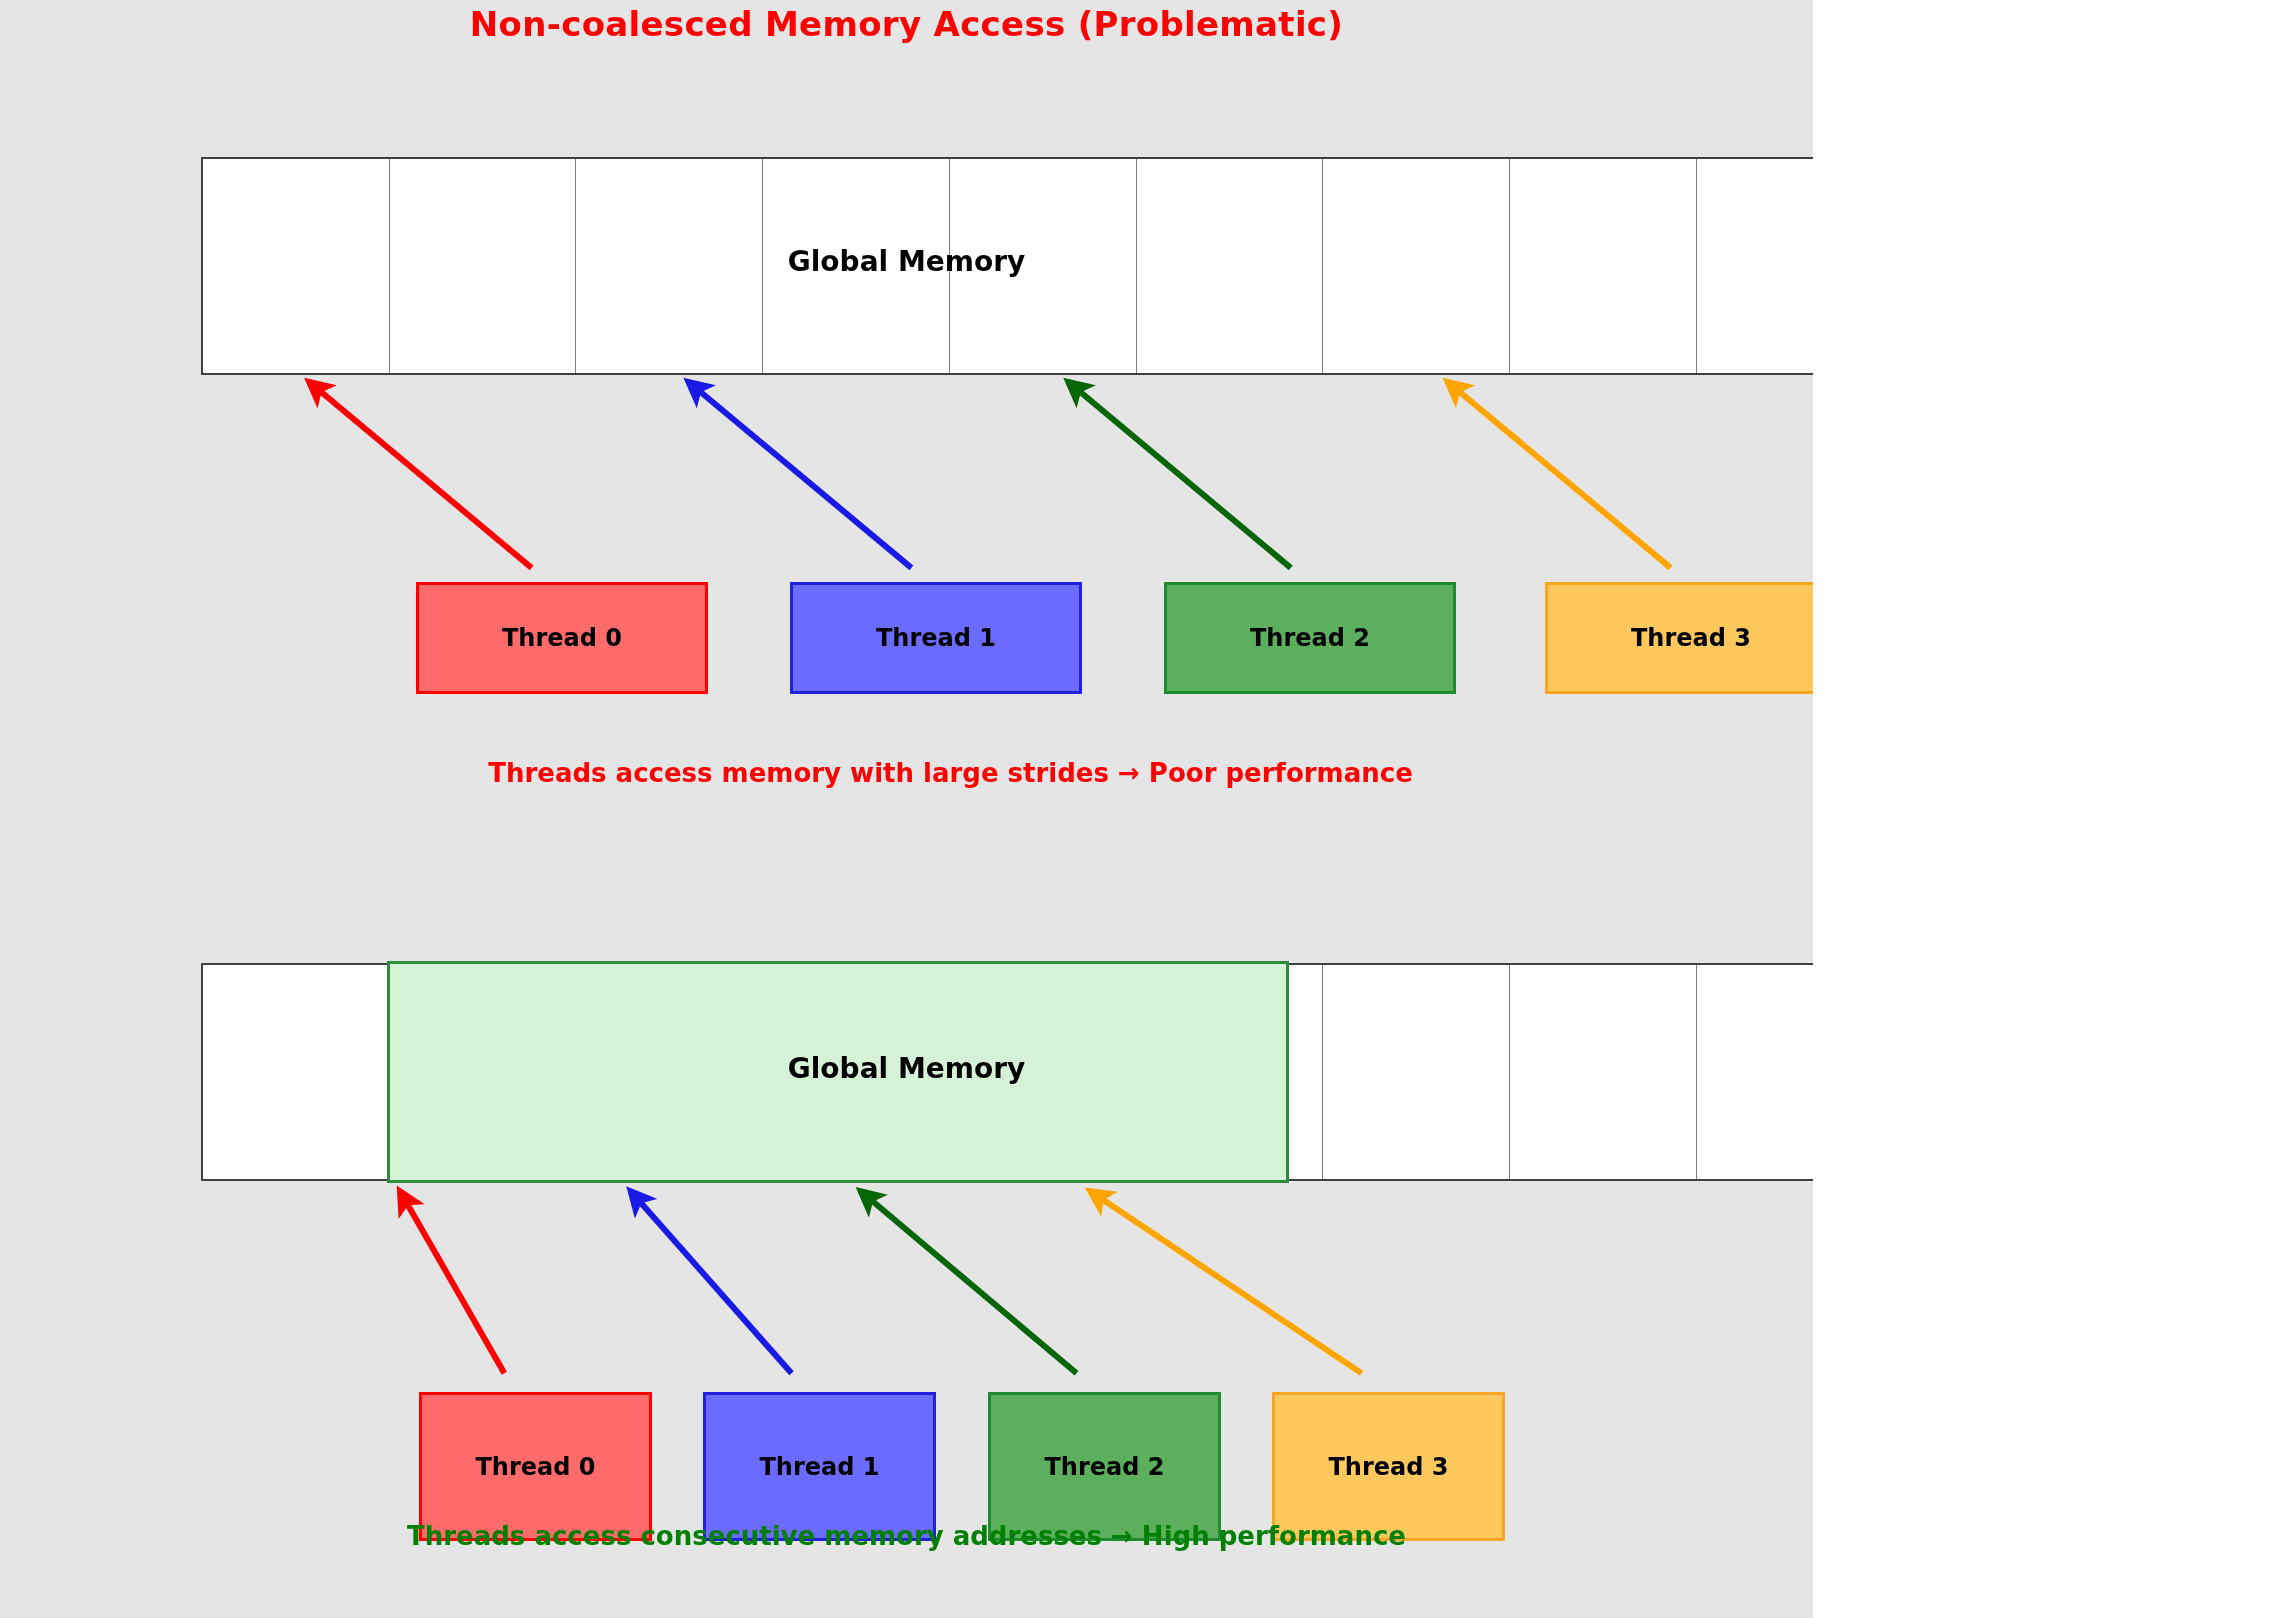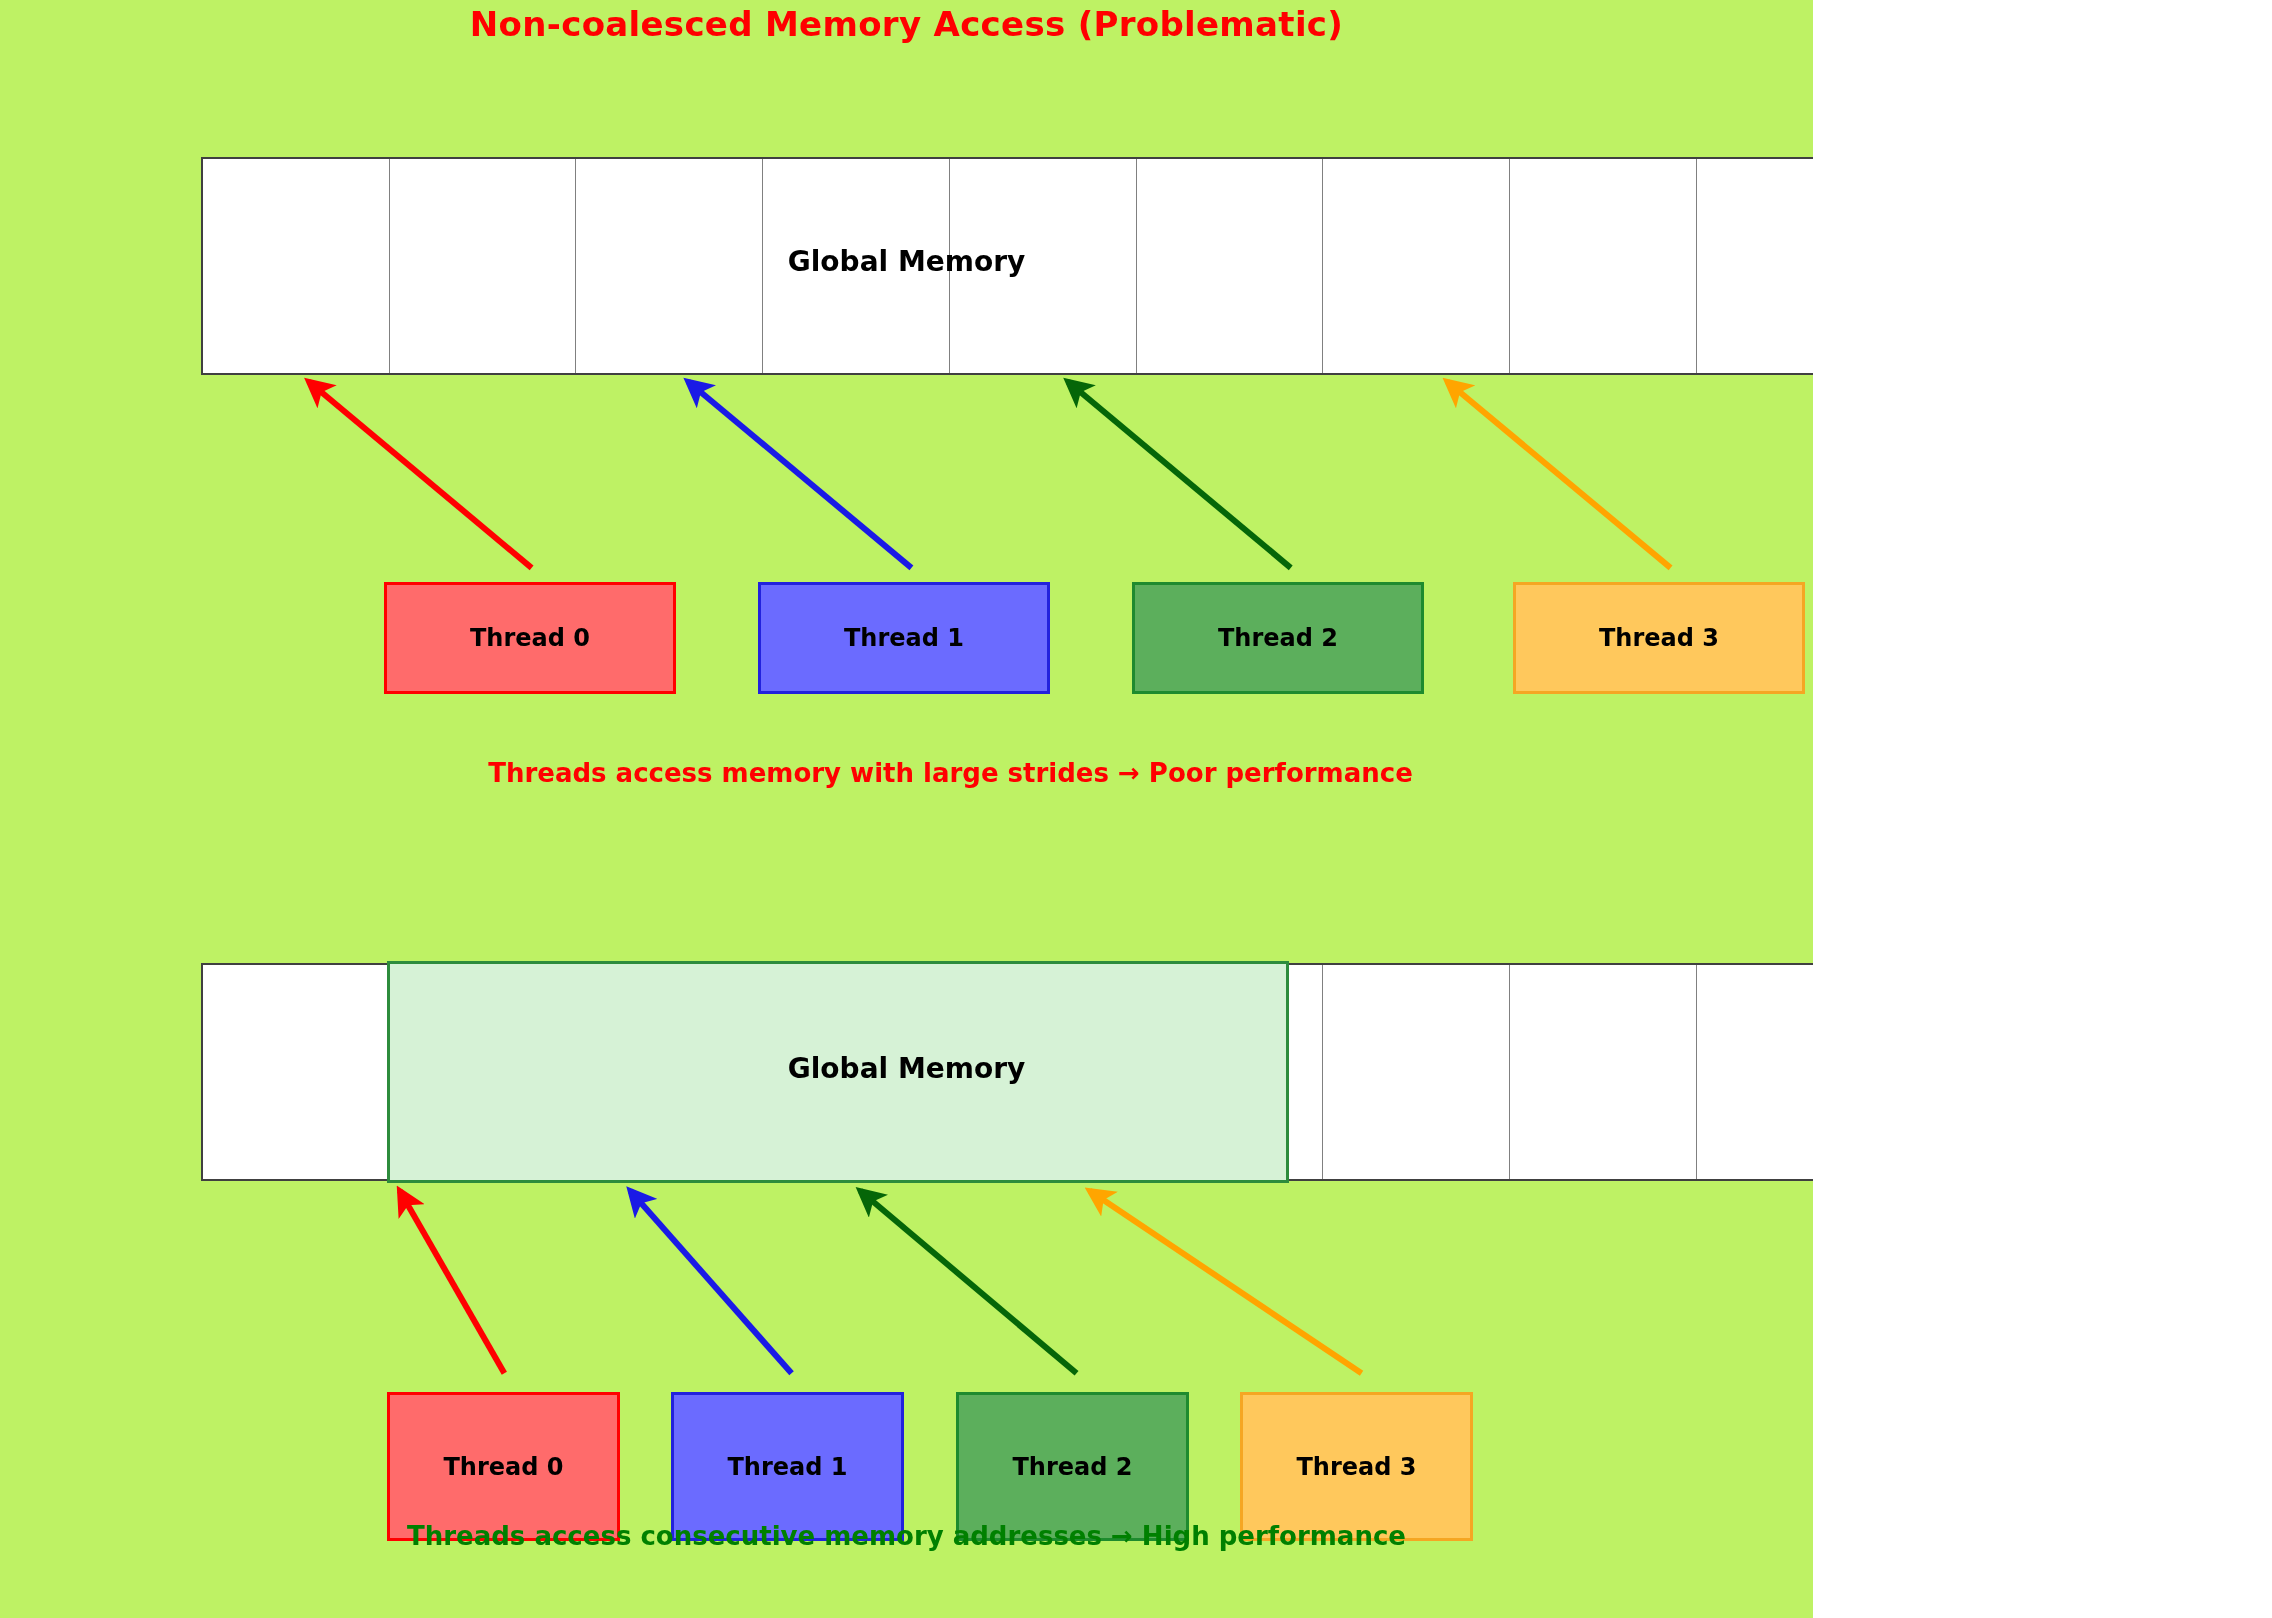--- a/index.html
+++ b/index.html
@@ -7,21 +7,21 @@
     padding: 0;
     background: #ffffff;
   }
   body {
     font-family: "DejaVu Sans", "Liberation Sans", sans-serif;
   }
   #stage {
     position: relative;
     width: 1813px;
     height: 1618px;
-    background: #bef264;
+    background: #e5e5e5;
     overflow: hidden;
   }
 
   .section-title {
     position: absolute;
     width: 100%;
     left: 0;
     text-align: center;
     font-weight: bold;
     font-size: 34px;
@@ -94,20 +94,21 @@
     position: absolute;
     box-sizing: border-box;
     border-width: 3.8px;
     border-style: solid;
     display: flex;
     align-items: center;
     justify-content: center;
     font-weight: bold;
     font-size: 24px;
     color: #000000;
+    margin-left: 32px;
   }
 
   
   #arrows-top, #arrows-bottom {
     position: absolute;
     left: 0;
     top: 0;
     width: 2273px;
     height: 1618px;
     pointer-events: none;

